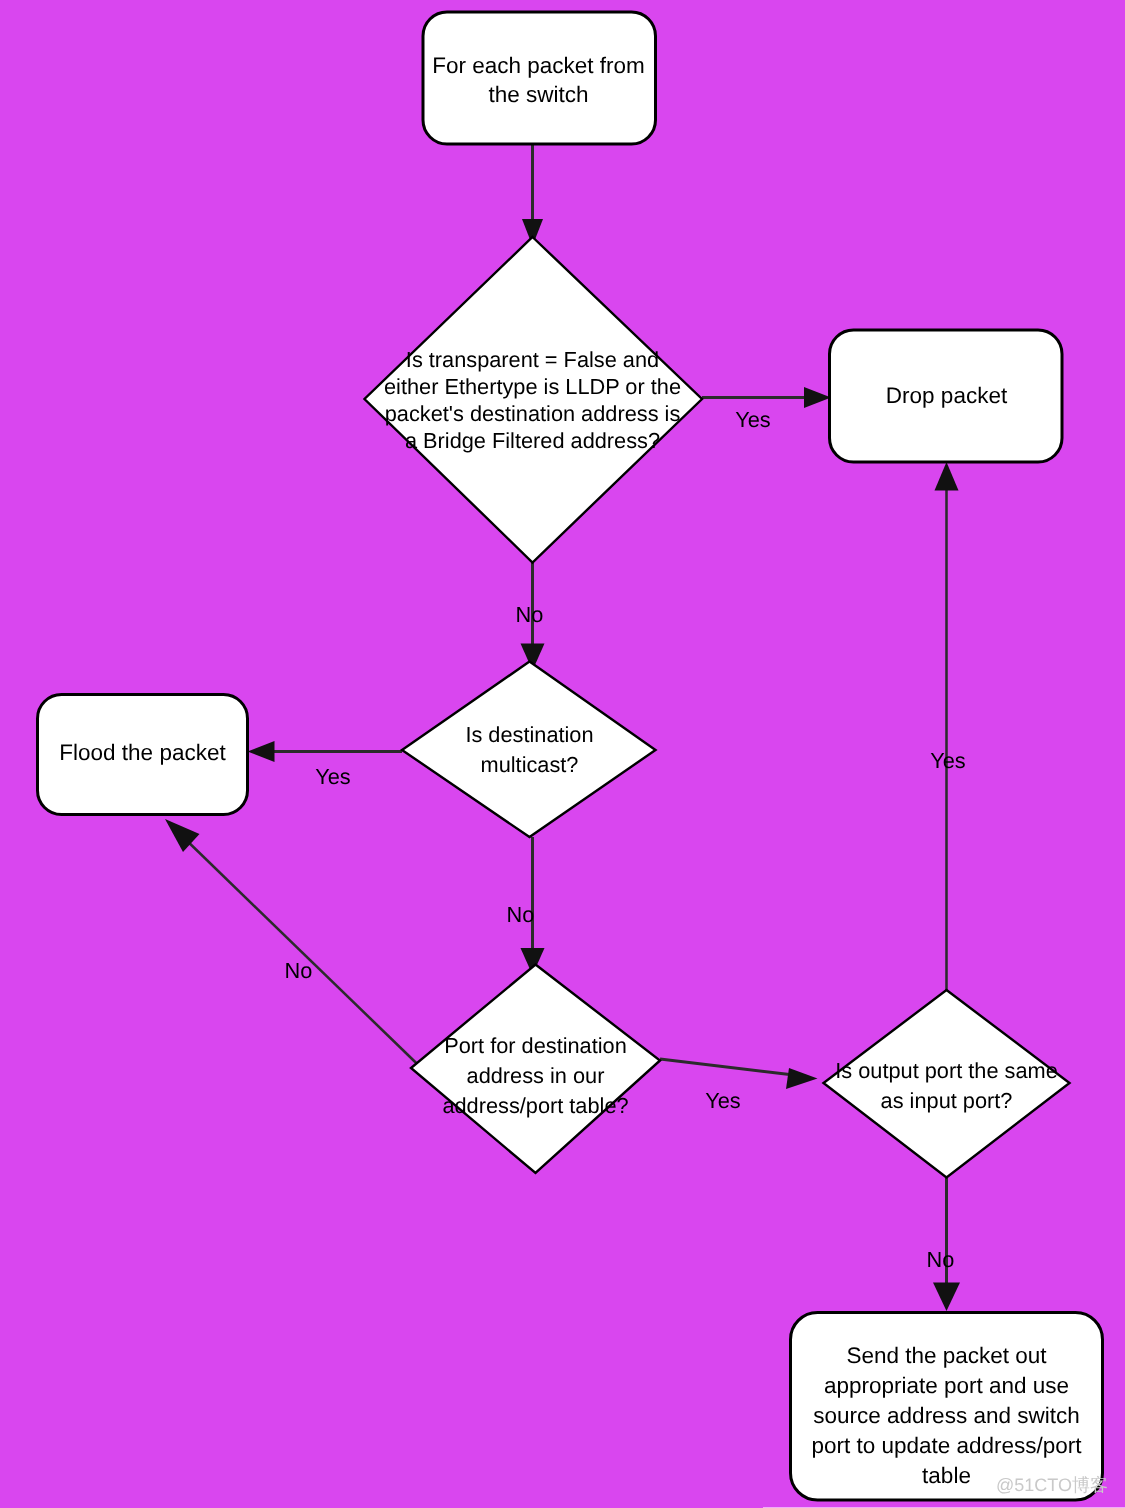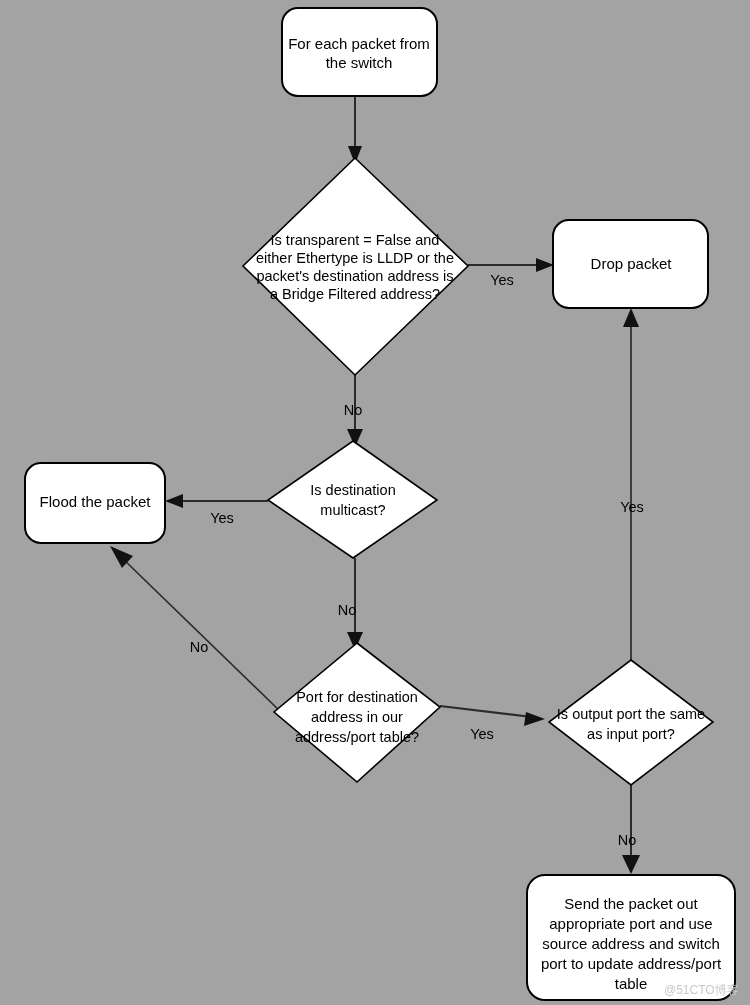--- a/index.html
+++ b/index.html
@@ -11,21 +11,21 @@
   body {
     width: 750px;
     height: 1005px;
     font-family: "Liberation Sans", sans-serif;
     overflow: hidden;
   }
   #flowchart-root {
     position: relative;
     width: 750px;
     height: 1005px;
-    background: #a3a3a3;
+    background: #d946ef;
   }
   svg#flow-svg {
     display: block;
     width: 750px;
     height: 1005px;
   }
   .node-shape {
     fill: #ffffff;
     stroke: #000000;
     stroke-width: 2;

